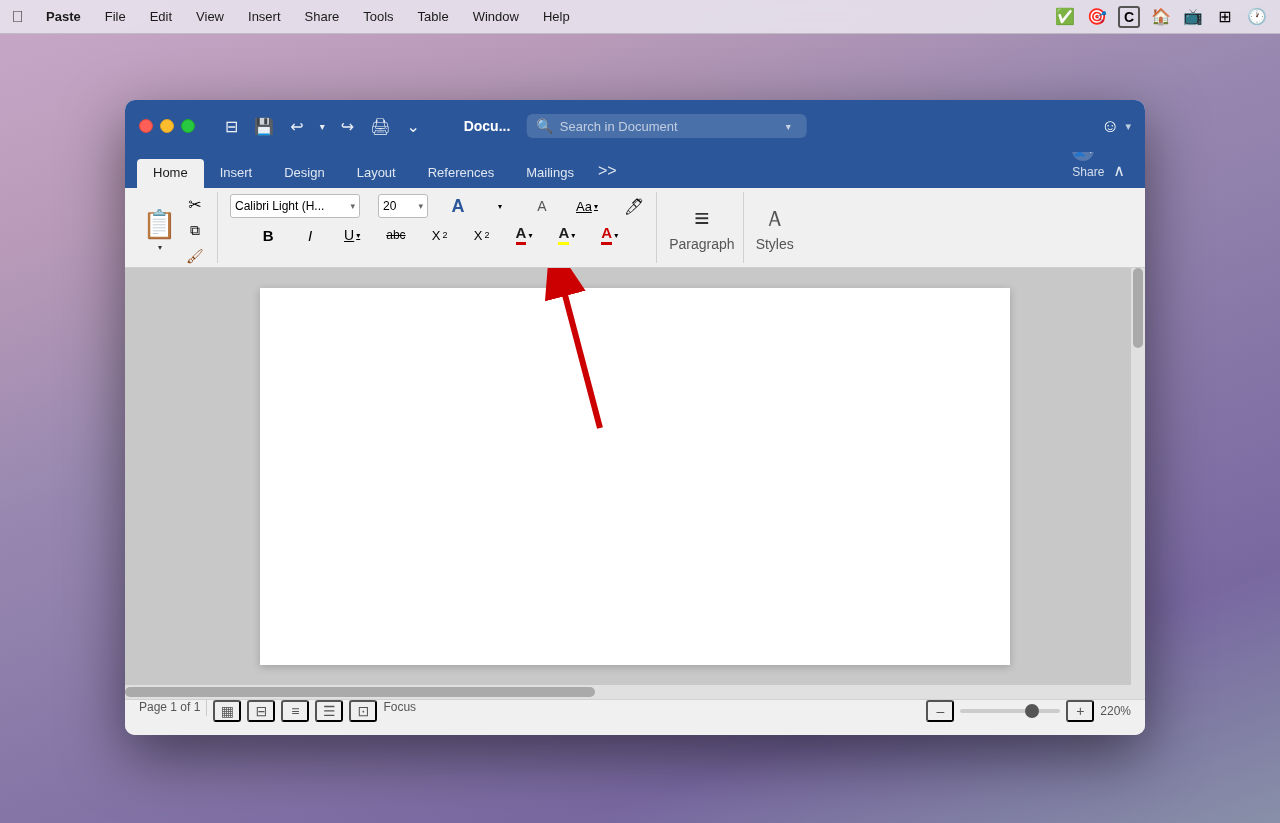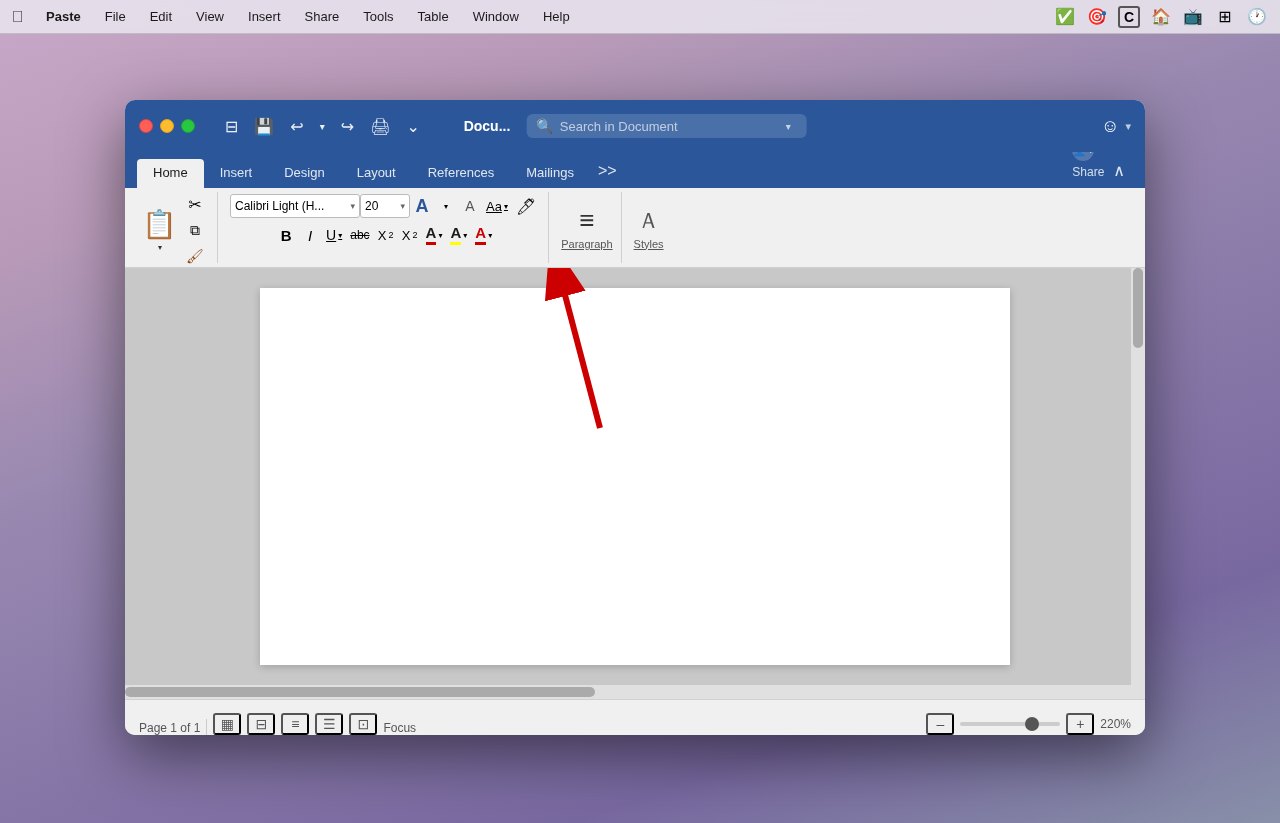--- a/index.html
+++ b/index.html
@@ -213,30 +213,29 @@
       width: 22px;
       height: 20px;
       display: flex;
       align-items: center;
       justify-content: center;
       font-size: 13px;
       cursor: pointer;
       border-radius: 2px;
     }
     .toolbar-label {
-      font-size: 11px;
+      font-size: 14px;
       color: #555;
       text-align: right;
       width: 100%;
-      text-decoration: underline;
     }
     .font-row1, .font-row2 {
       display: flex;
       align-items: flex-end;
-      gap: 0;
+      gap: 18px;
     }
 
     .font-select {
       width: 130px;
       height: 24px;
       border: 1px solid #bbb;
       border-radius: 3px;
       background: white;
       font-size: 12px;
       padding: 0 4px;
@@ -328,21 +327,21 @@
       box-shadow: 0 2px 8px rgba(0,0,0,0.2);
       position: relative;
     }
 
     
     .status-bar {
       height: 36px;
       background: #f0f0f0;
       border-top: 1px solid #d0d0d0;
       display: flex;
-      align-items: flex-end;
+      align-items: flex-start;
       padding: 0 14px;
       gap: 6px;
       flex-shrink: 0;
     }
     .status-text {
       font-size: 12px;
       color: #555;
     }
     .status-divider {
       width: 1px;

